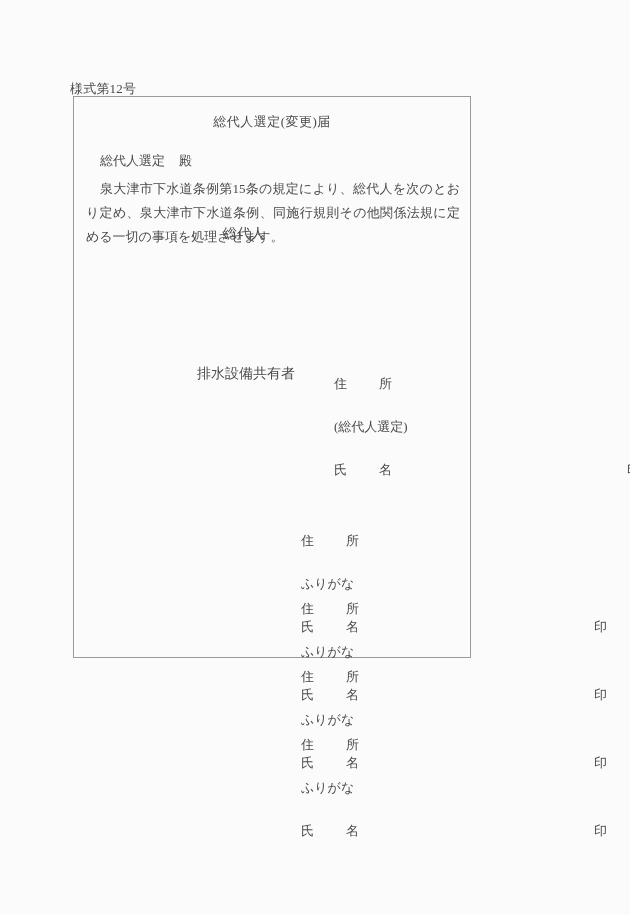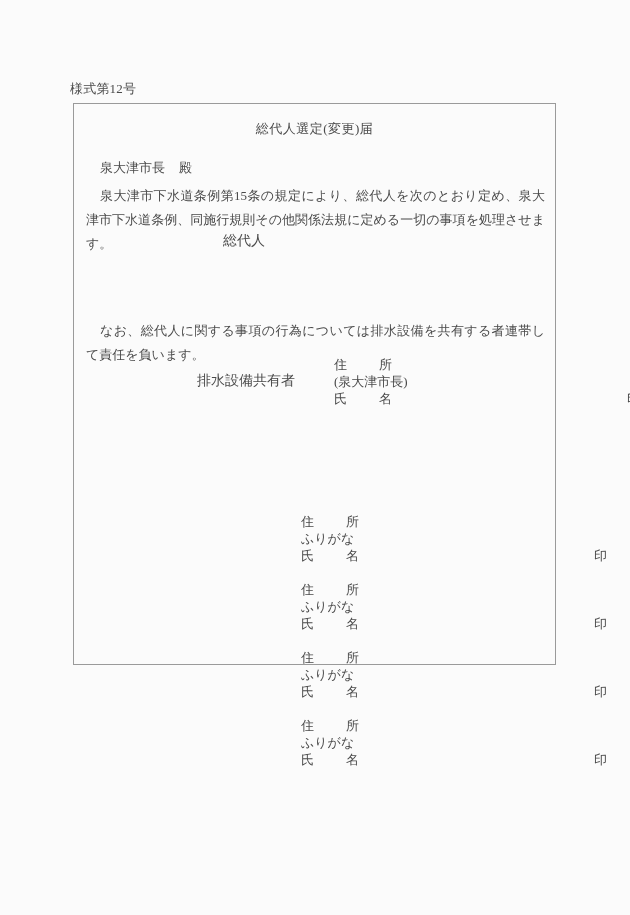--- a/index.html
+++ b/index.html
@@ -31,22 +31,22 @@
     font-size: 13px;
     line-height: 18px;
     letter-spacing: 0.2px;
     white-space: nowrap;
   }
 
   
   .form-box {
     position: absolute;
     left: 73px;
-    top: 103px;
-    width: 483px;
+    top: 96px;
+    width: 398px;
     height: 562px;
     border: 1px solid #9a9a9a;
     box-sizing: border-box;
     background: #fbfbfb;
   }
 
   .form-title {
     position: absolute;
     left: 0; right: 0;
     top: 16px;
@@ -99,20 +99,21 @@
   
   .person-block {
     position: absolute;
     font-size: 13px;
     line-height: 17px;
   }
   .person-block .field-row {
     position: relative;
     height: 17px;
     white-space: nowrap;
+    margin-top: 26px;
   }
   
   .field-label {
     display: inline-block;
     width: 58px;
     text-align: justify;
     text-align-last: justify;
     text-justify: inter-character;
   }
   .field-label-plain {
@@ -137,41 +138,40 @@
 
 <div class="page">
 
   <div class="form-number">様式第12号</div>
 
   <div class="form-box">
 
     <div class="form-title">総代人選定(変更)届</div>
 
     <div class="addressee">
-      <span>泉大津市長</span><span class="honorific">殿</span>
+      <span>総代人選定</span><span class="honorific">殿</span>
     </div>
 
     <div class="clause">泉大津市下水道条例第15条の規定により、総代人を次のとおり定め、泉大津市下水道条例、同施行規則その他関係法規に定める一切の事項を処理させます。</div>
 
     <div class="section-label label-representative">総代人</div>
 
     <div class="person-block block-representative">
       <div class="field-row">
         <span class="field-label">住所</span>
       </div>
       <div class="field-row">
-        <span class="field-label-plain">(泉大津市長)</span>
-      </div>
-      <div class="field-row">
-        <span class="field-label">氏名</span>
-        <span class="seal">印</span>
-      </div>
-    </div>
-
-    <div class="note">なお、総代人に関する事項の行為については排水設備を共有する者連帯して責任を負います。</div>
+        <span class="field-label-plain">(総代人選定)</span>
+      </div>
+      <div class="field-row">
+        <span class="field-label">氏名</span>
+        <span class="seal">印</span>
+      </div>
+    </div>
+
 
     <div class="section-label label-coowners">排水設備共有者</div>
 
     <div class="person-block block-coowner-1">
       <div class="field-row">
         <span class="field-label">住所</span>
       </div>
       <div class="field-row">
         <span class="field-label-plain">ふりがな</span>
       </div>

